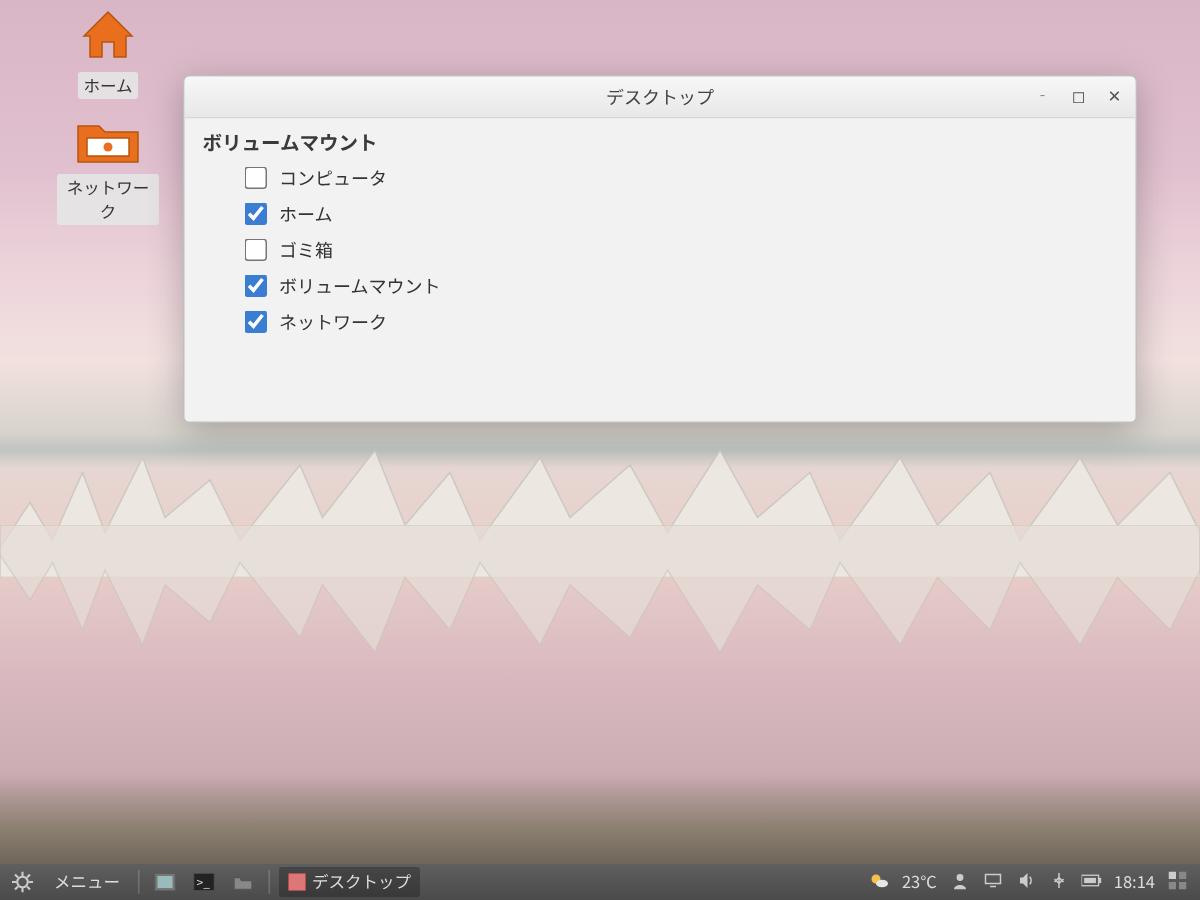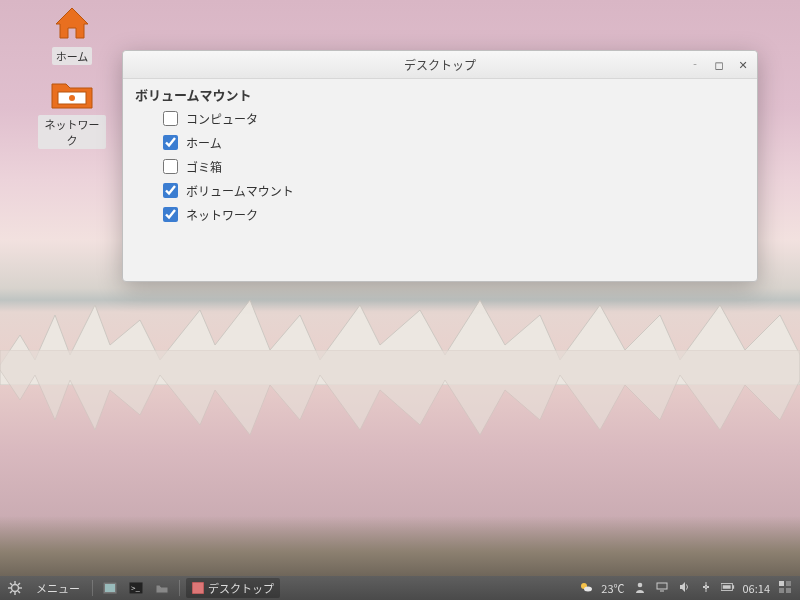--- a/index.html
+++ b/index.html
@@ -227,21 +227,21 @@
           <path d="M6 1 L6 8 M3 5 L6 8 L9 5 M6 11 L6 4 M3 7 L6 4 L9 7" stroke="#ccc" fill="none"></path>
         </svg>
     </span>
     <span class="tray-icon">
       <svg width="16" height="10" viewBox="0 0 16 10">
           <rect x="0" y="1" width="13" height="8" fill="none" stroke="#ccc"></rect>
           <rect x="13" y="3" width="2" height="4" fill="#ccc"></rect>
           <rect x="2" y="3" width="9" height="4" fill="#ccc"></rect>
         </svg>
     </span>
-    <span>06:14</span>
+    <span>18:14</span>
     <span class="tray-icon">
       <svg width="12" height="12" viewBox="0 0 12 12">
           <rect x="0" y="0" width="5" height="5" fill="#ccc"></rect>
           <rect x="7" y="0" width="5" height="5" fill="#888"></rect>
           <rect x="0" y="7" width="5" height="5" fill="#888"></rect>
           <rect x="7" y="7" width="5" height="5" fill="#888"></rect>
         </svg>
     </span>
   </div>
 </div>

